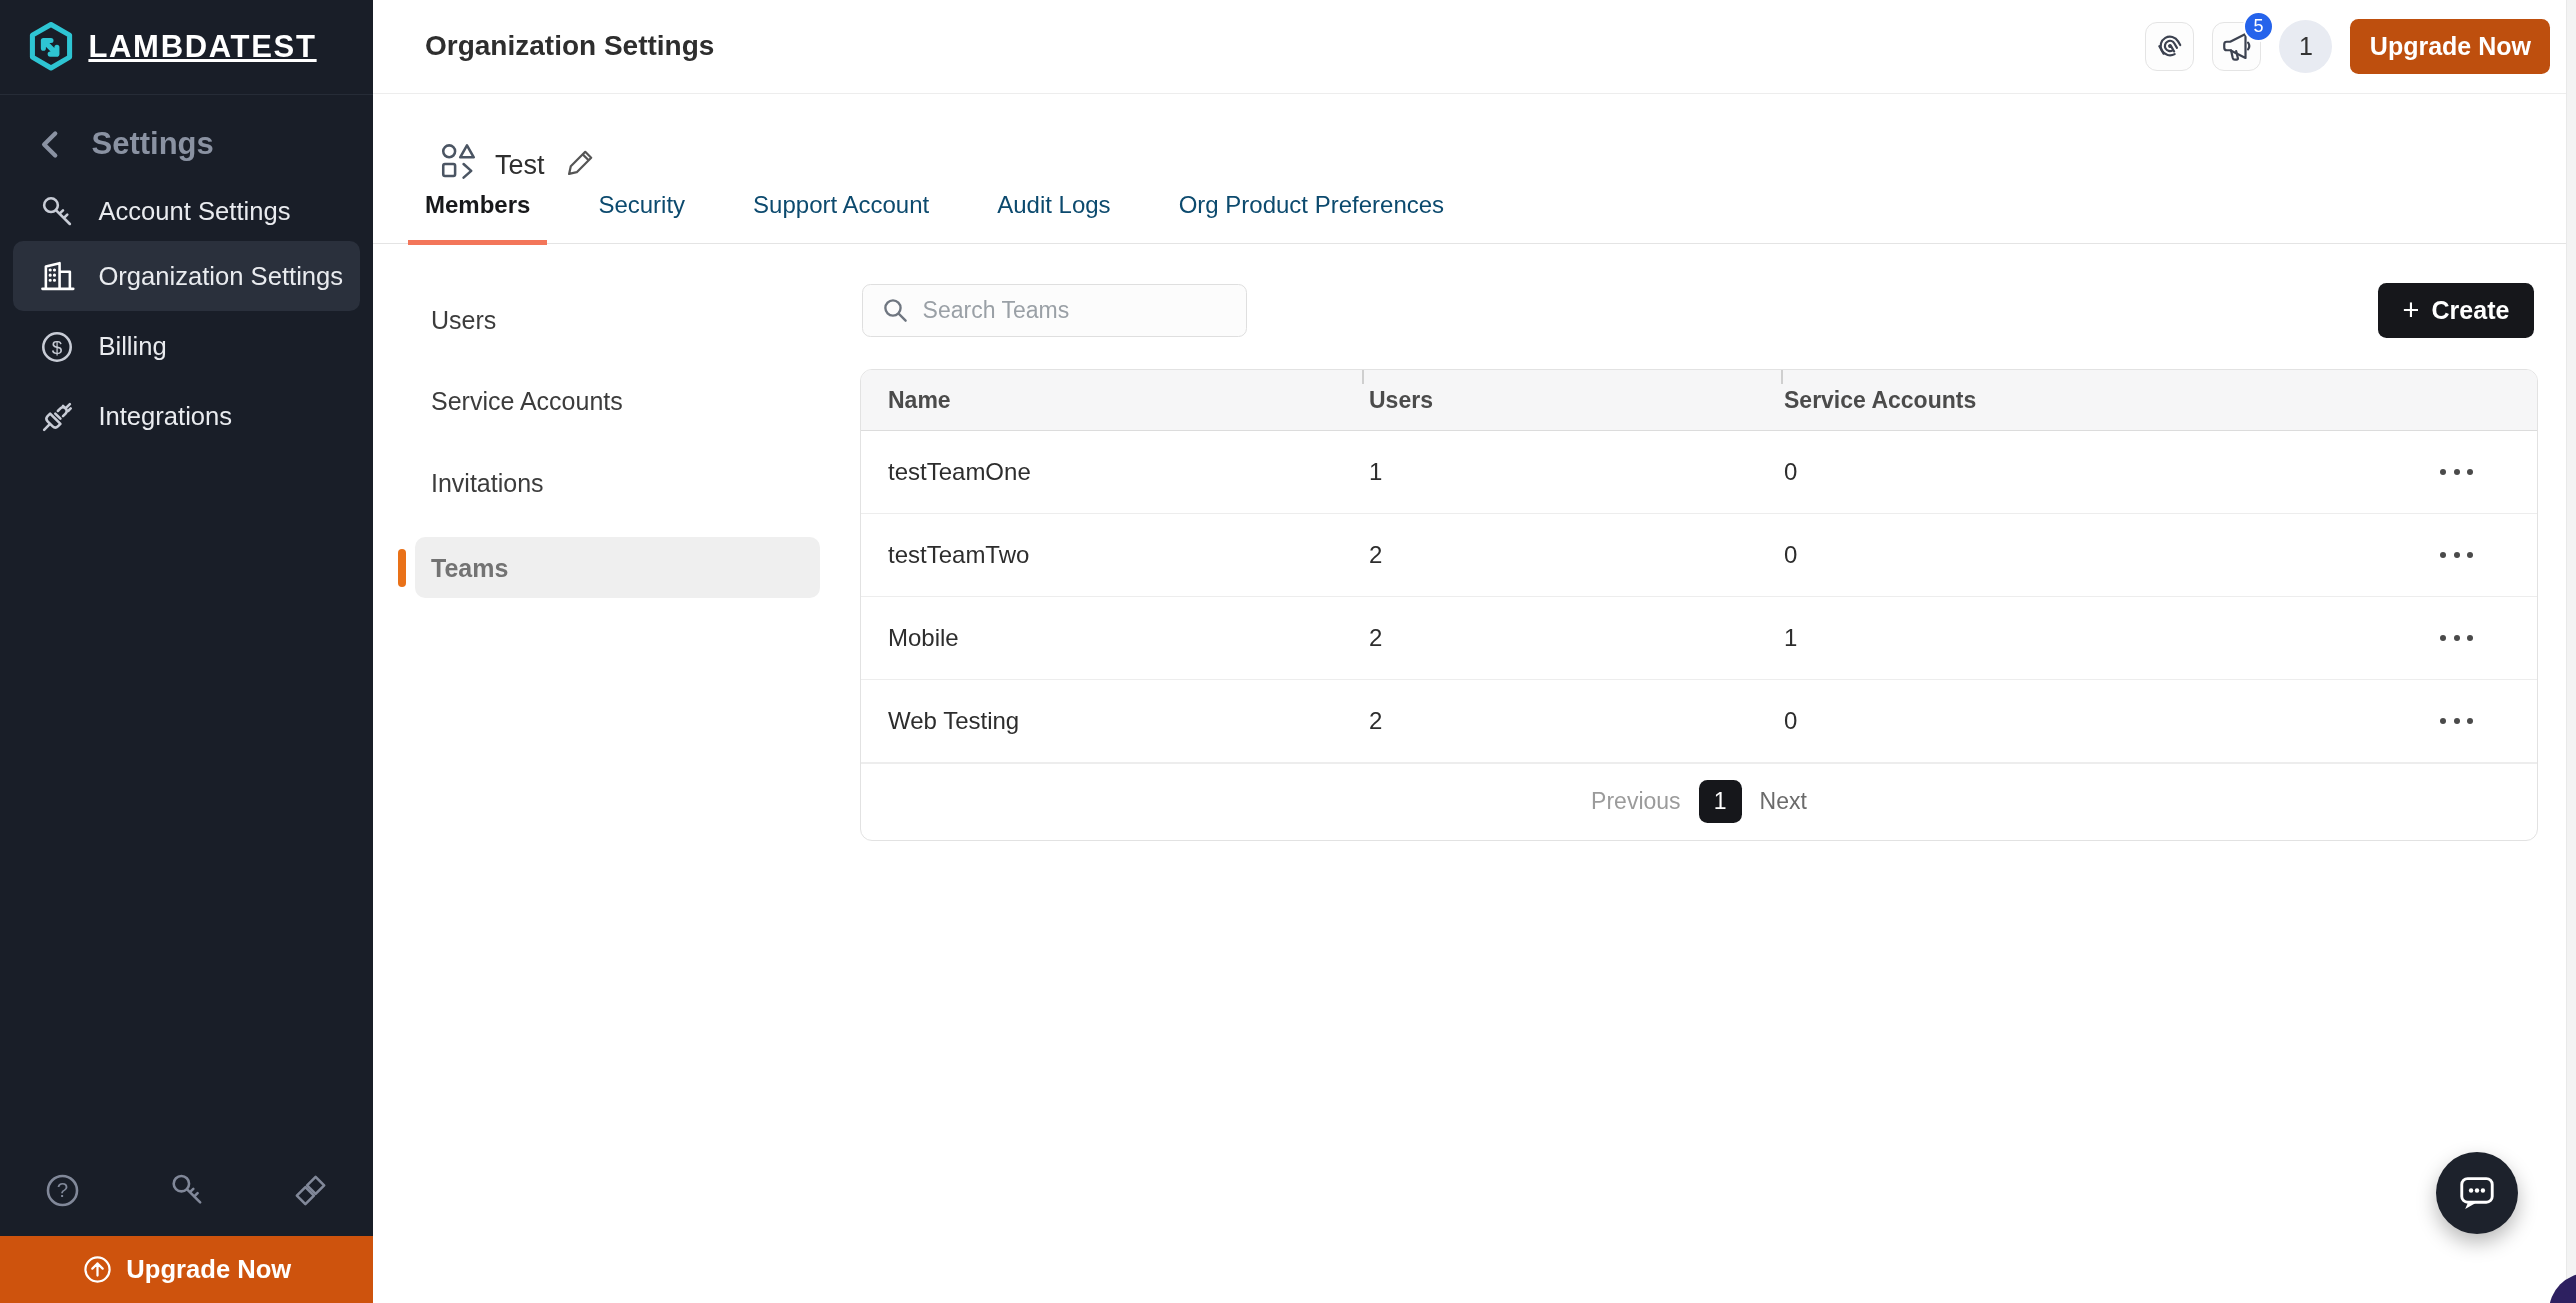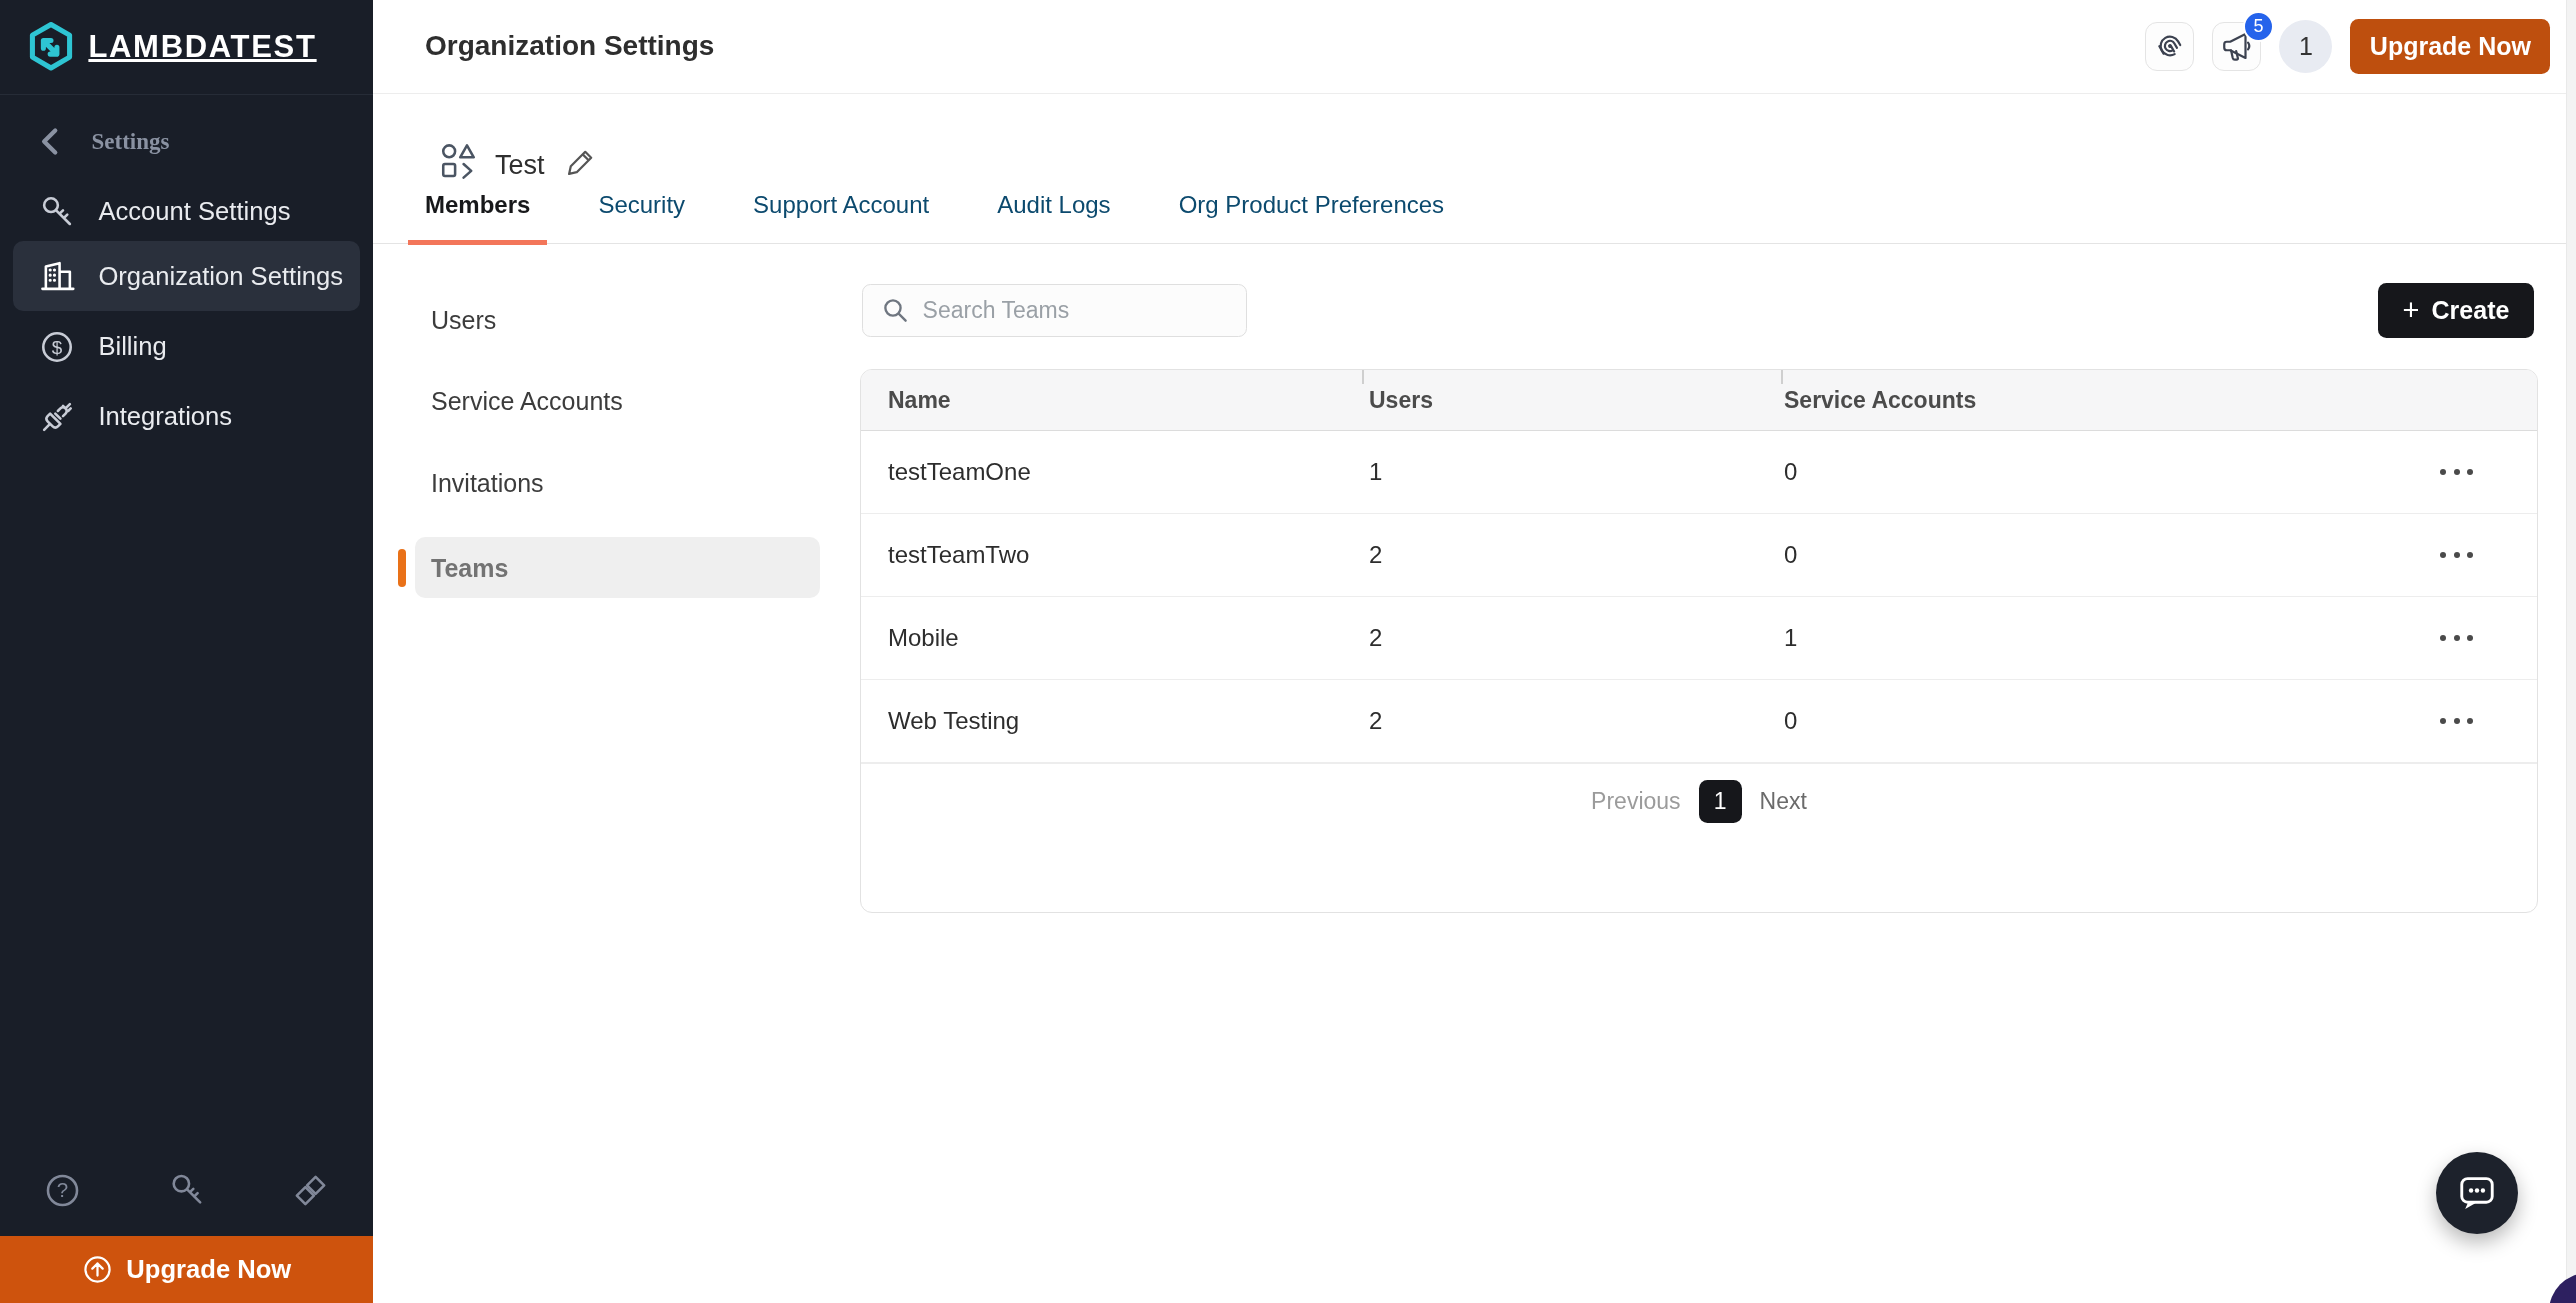--- a/index.html
+++ b/index.html
@@ -6,21 +6,21 @@
   html,body { width:2576px; height:1303px; overflow:hidden; background:#fff;
     font-family:"Liberation Sans", sans-serif; }
   .screen { position:relative; width:2576px; height:1303px; }
 
   
   .sidebar { position:absolute; left:0; top:0; width:373px; height:1303px; background:#191E28; z-index:5; }
   .logo-row { position:absolute; top:22px; left:29px; display:flex; align-items:center; gap:15.4px; }
   .logo-text { color:#fff; font-size:31px; font-weight:bold; letter-spacing:1.7px;text-decoration:underline; }
   .sidebar-divider { position:absolute; top:94px; left:0; width:100%; border-top:0.9px solid #262C37; }
   .side-section { position:absolute; top:126px; left:39px; display:flex; align-items:center; gap:32px;
-    color:#8A92A2; font-size:23px; font-weight:bold;font-family:Liberation Serif, serif; }
+    color:#8A92A2; font-size:31px; font-weight:bold; }
   .side-item { position:absolute; left:12.8px; right:12.8px; display:flex; align-items:center;
     padding-left:25.6px; gap:22px; color:#E9EBEF; font-size:25.6px; cursor:pointer; border-radius:10.2px; }
   .side-item .ic { width:38px; height:38px; flex:0 0 38px; display:flex; align-items:center; justify-content:center; }
   .si-1 { top:181px; height:61px; }
   .si-2 { top:241px; height:70px; background:#2A303C; }
   .si-3 { top:316px; height:61px; }
   .si-4 { top:386px; height:61px; }
   .side-bottom { position:absolute; top:1170px; left:0; width:373px; display:flex; justify-content:space-around; align-items:center; }
   .side-bottom .bic { width:41px; height:41px; cursor:pointer; }
   .side-upgrade { position:absolute; bottom:0; left:0; width:373px; height:67px; background:#CE530D;
@@ -62,21 +62,21 @@
   .search-box { position:absolute; left:862px; top:284px; width:385px; height:53px; border:1.7px solid #DFDFDF;
     border-radius:8.5px; background:#FCFCFC; display:flex; align-items:center; gap:13.6px; padding:0 19px; }
   .search-box input { border:none; outline:none; background:transparent; font-size:23px; color:#333; width:100%;
     font-family:"Liberation Sans", sans-serif; }
   .search-box input::placeholder { color:#9AA0A6; }
   .create-btn { position:absolute; left:2378px; top:283px; width:156px; height:55px; background:#16171B; color:#fff;
     border:none; border-radius:8.5px; font-size:25px; font-weight:bold; display:flex; align-items:center; justify-content:center; gap:12px; cursor:pointer; }
   .plus { font-size:29px; font-weight:normal; line-height:1; }
 
   
-  .card { position:absolute; left:860px; top:369px; width:1678px; height:544px; border:1.7px solid #E2E2E2;
+  .card { position:absolute; left:860px; top:369px; width:1678px; height:472px; border:1.7px solid #E2E2E2;
     border-radius:12px; background:#fff; overflow:hidden; }
   .thead { position:relative; height:61px; background:#F6F6F7; border-bottom:1.7px solid #DCDCDC;
     display:flex; align-items:center; font-size:23px; font-weight:bold; color:#4B4B4B; }
   .notch { position:absolute; top:0; width:1.7px; height:13.6px; background:#CFCFCF; }
   .n1 { left:501px; } .n2 { left:920px; }
   .col-name { width:508px; padding-left:27px; }
   .col-users { width:415px; }
   .col-sa { flex:1; }
   .col-actions { width:102px; }
   .trow { height:83px; border-bottom:1.7px solid #EDEDED; display:flex; align-items:center; font-size:24px; color:#2D2D2D; }

